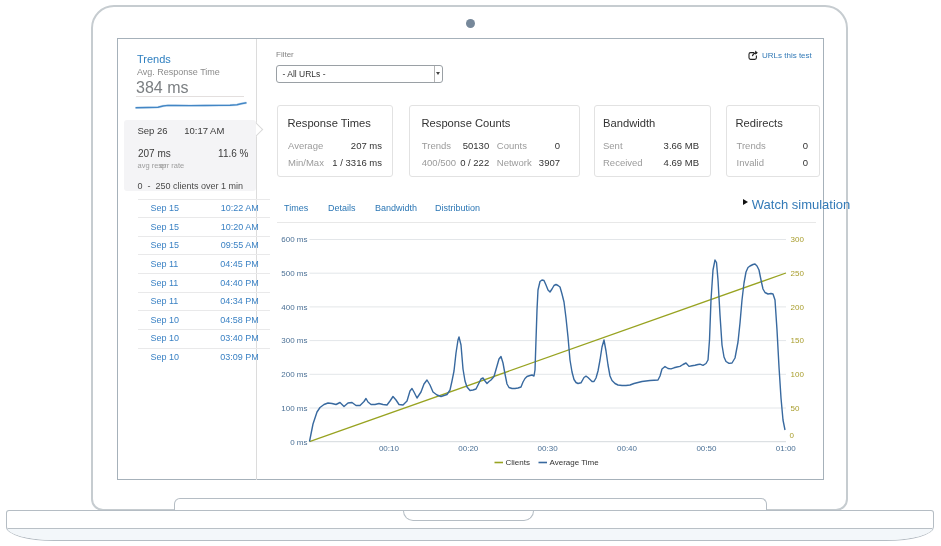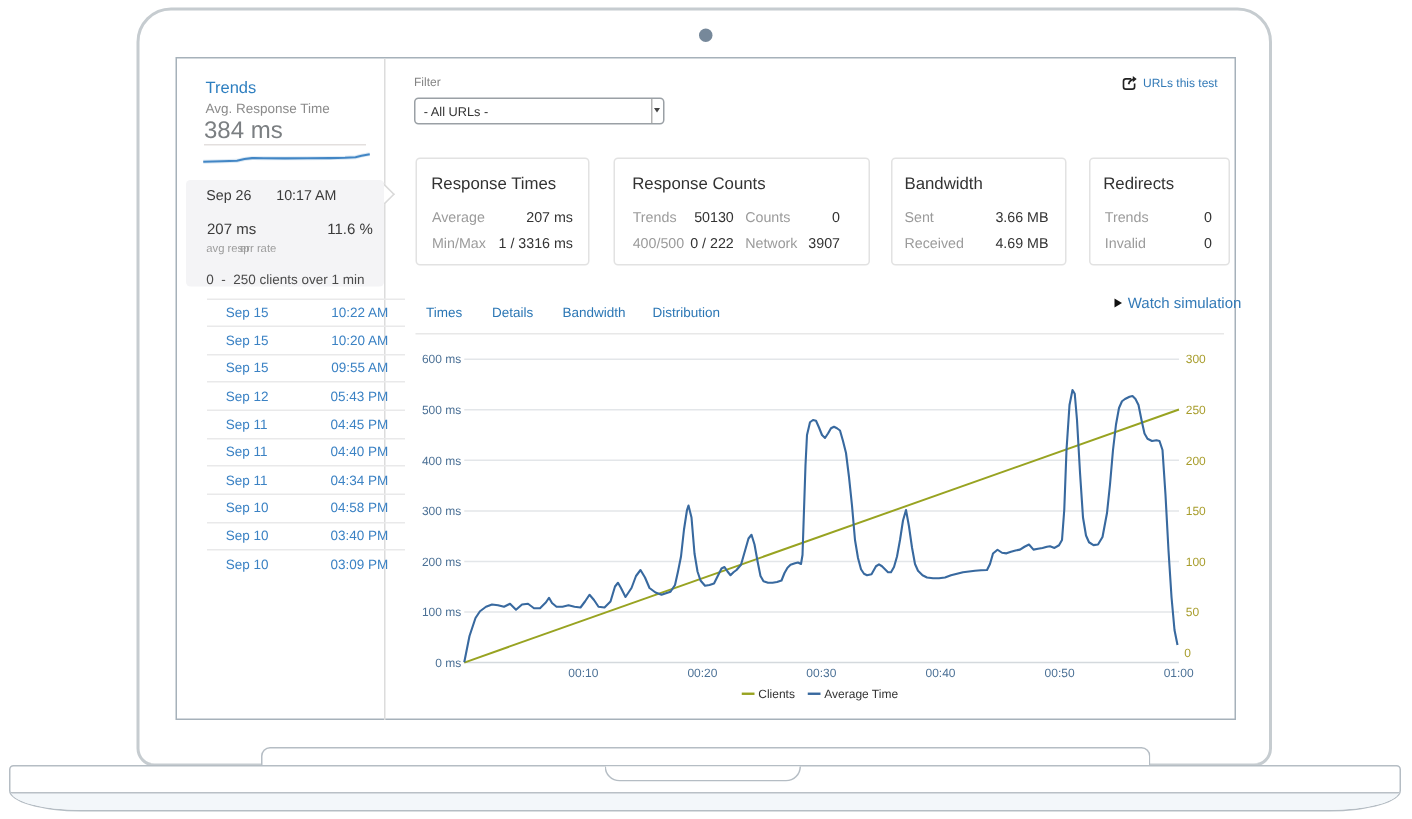--- a/index.html
+++ b/index.html
@@ -63,24 +63,20 @@
     </div>
 <div class="row">
       <span class="d">Sep 15</span>
       <span class="t">10:20 AM</span>
     </div>
 <div class="row">
       <span class="d">Sep 15</span>
       <span class="t">09:55 AM</span>
     </div>
 <div class="row">
-      <span class="d">Sep 12</span>
-      <span class="t">05:43 PM</span>
-    </div>
-<div class="row">
       <span class="d">Sep 11</span>
       <span class="t">04:45 PM</span>
     </div>
 <div class="row">
       <span class="d">Sep 11</span>
       <span class="t">04:40 PM</span>
     </div>
 <div class="row">
       <span class="d">Sep 11</span>
       <span class="t">04:34 PM</span>
@@ -138,21 +134,21 @@
   <div class="cl" style="left:9.5px;top:52px">Invalid</div>
   <div class="cv" style="right:11px;top:52px">0</div>
 </div>
 
 <div class="tab" style="left:284px">Times</div>
 <div class="tab" style="left:328px">Details</div>
 <div class="tab" style="left:375px">Bandwidth</div>
 <div class="tab" style="left:435px">Distribution</div>
 <div class="a tabline"></div>
 <div class="a" style="left:743.2px;top:198.8px;width:0;height:0;border-top:3.1px solid transparent;border-bottom:3.1px solid transparent;border-left:5px solid #111"></div>
-<div class="txt" style="left:751.8px;top:197.8px;font-size:10px;color:#337ab7">Watch simulation</div>
+<div class="txt" style="left:751.8px;top:197.8px;font-size:13px;color:#337ab7">Watch simulation</div>
 
 <svg class="a" style="left:0;top:0" width="941" height="546" viewBox="0 0 941 546">
 
   <g stroke="#222" stroke-width="1.1" fill="none">
     <path d="M754.2 52.6 h-3.6 a1.6 1.6 0 0 0 -1.6 1.6 v3.6 a1.6 1.6 0 0 0 1.6 1.6 h4.2 a1.6 1.6 0 0 0 1.6 -1.6 v-2.2"></path>
     <path d="M752.4 56.2 c0.5 -2.2 2.3 -3.3 4.4 -3.4" stroke-width="1.2"></path>
   </g>
   <path d="M755.2 50.6 l2.6 2.1 -2.6 2.1 z" fill="#222"></path>
 
   <polyline points="135.5,107.8 148,107.5 158,107.2 163,106 168,105.4 176,105.5 190,105.6 205,105.5 220,105.4 230,105.2 237,104.8 241,103.8 246.5,102.8" fill="none" stroke="#b9d3ea" stroke-width="2.6" opacity="0.5"></polyline>

